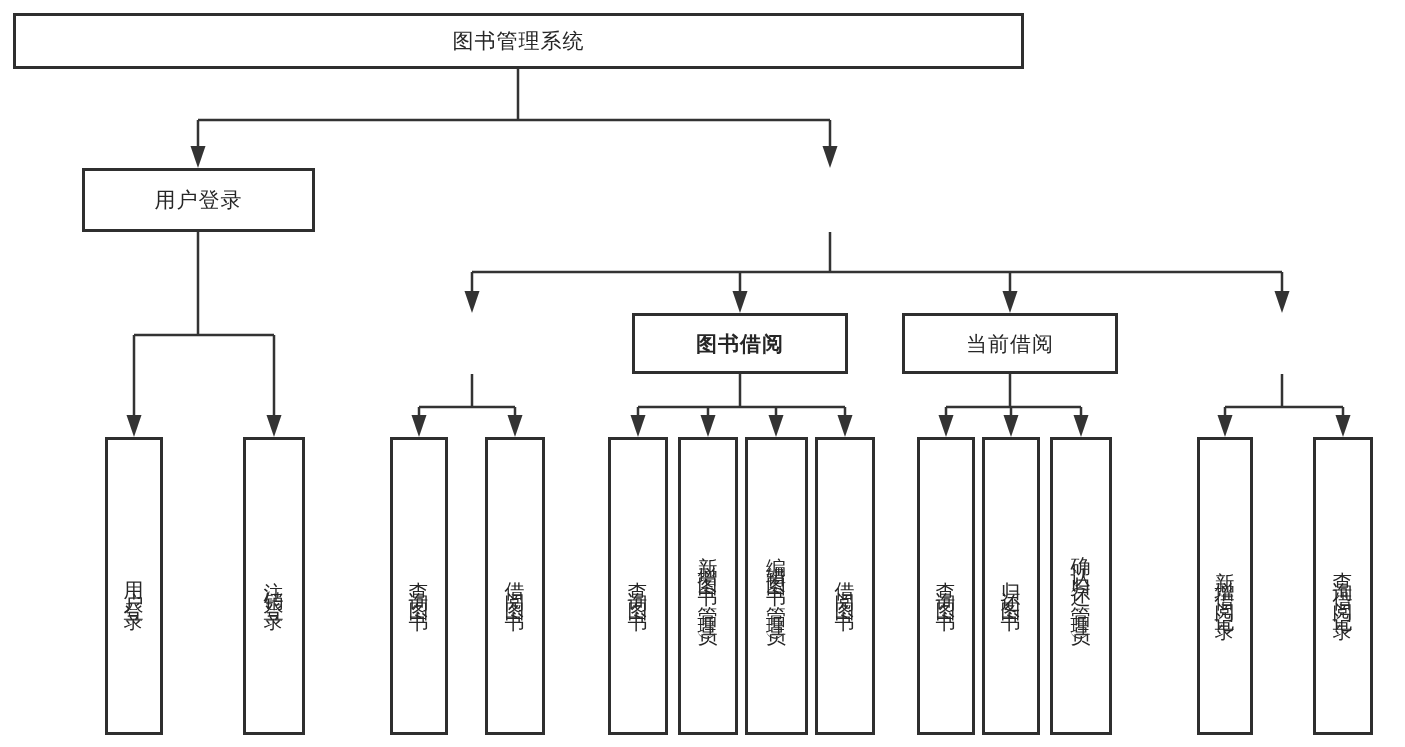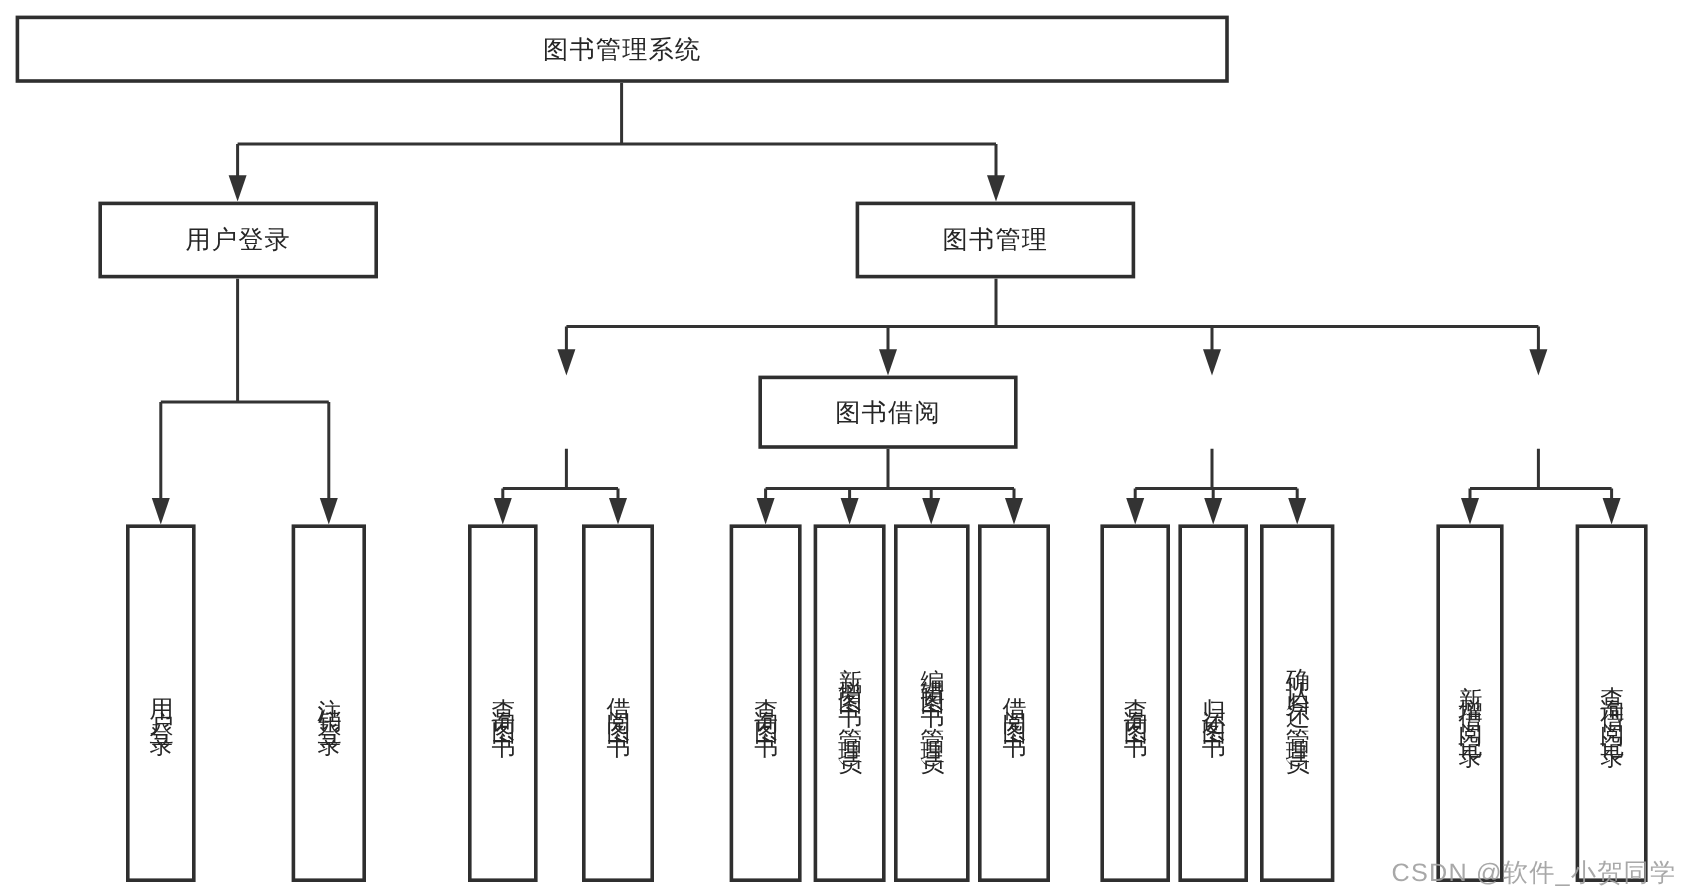--- a/index.html
+++ b/index.html
@@ -12,21 +12,21 @@
         color:#262626;z-index:2;}
   .h-node{font-size:21px;letter-spacing:1px;}
   .leaf{z-index:2;}
   .leaf .vtext{writing-mode:vertical-rl;text-orientation:mixed;
         font-size:20px;letter-spacing:10px;line-height:1.0;color:#262626;}
   
   .n-root{left:13px;top:13px;width:1011px;height:56px;}
   .n-user-login{left:82px;top:168px;width:233px;height:64px;}
   .n-book-mgmt{left:713px;top:168px;width:233px;height:64px;}
   .n-new-book{left:362px;top:313px;width:220px;height:61px;}
-  .n-book-borrow{left:632px;top:313px;width:216px;height:61px;}
+  .n-book-borrow{left:632px;top:313px;width:216px;height:61px;font-weight:bold;}
   .n-cur-borrow{left:902px;top:313px;width:216px;height:61px;}
   .n-borrow-rec{left:1172px;top:313px;width:220px;height:61px;}
   .lf{top:437px;height:298px;}
   .l-ul{left:105px;width:58px;}
   .l-lo{left:243px;width:62px;}
   .l-nq{left:390px;width:58px;}
   .l-nb{left:485px;width:60px;}
   .l-bq{left:608px;width:60px;}
   .l-ba{left:678px;width:60px;}
   .l-be{left:745px;width:63px;}
@@ -77,26 +77,26 @@
     </g>
   </svg>
 
   <div class="node h-node n-root">
     <span>图书管理系统</span>
   </div>
 
   <div class="node h-node n-user-login">
     <span>用户登录</span>
   </div>
-  <div class="node h-node n-book-mgmt">
-    <span>图书管理</span>
-  </div>
 
   <div class="node h-node n-book-borrow">
     <span>图书借阅</span>
+  </div>
+  <div class="node h-node n-cur-borrow">
+    <span>当前借阅</span>
   </div>
 
   <div class="node leaf lf l-ul">
     <span class="vtext">用户登录</span>
   </div>
   <div class="node leaf lf l-lo">
     <span class="vtext">注销登录</span>
   </div>
   <div class="node leaf lf l-nq">
     <span class="vtext">查询图书</span>
@@ -125,14 +125,13 @@
   <div class="node leaf lf l-cc">
     <span class="vtext">确认归还（管理员）</span>
   </div>
   <div class="node leaf lf l-ra">
     <span class="vtext">新增借阅记录</span>
   </div>
   <div class="node leaf lf l-rq">
     <span class="vtext">查询借阅记录</span>
   </div>
 
-  <div class="watermark">CSDN @软件_小贺同学</div>
 </div>
 
 </body></html>

